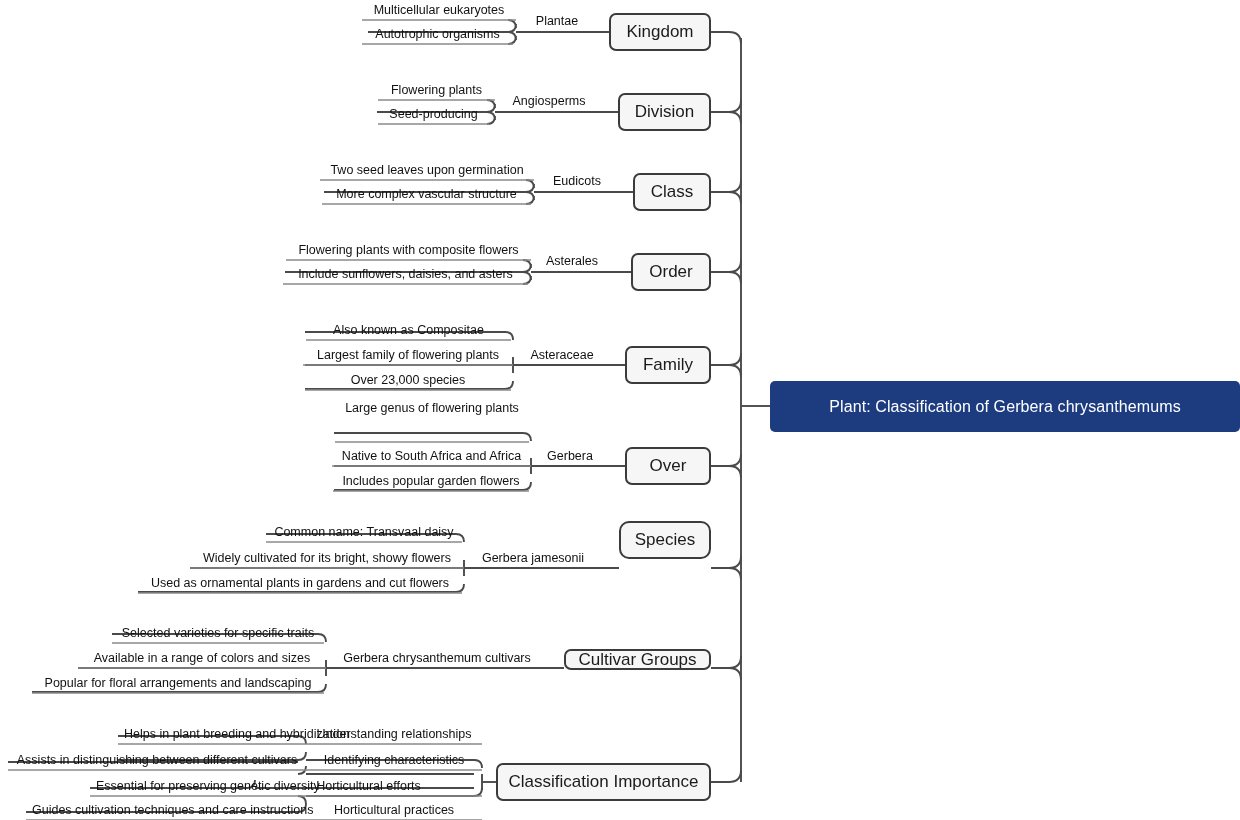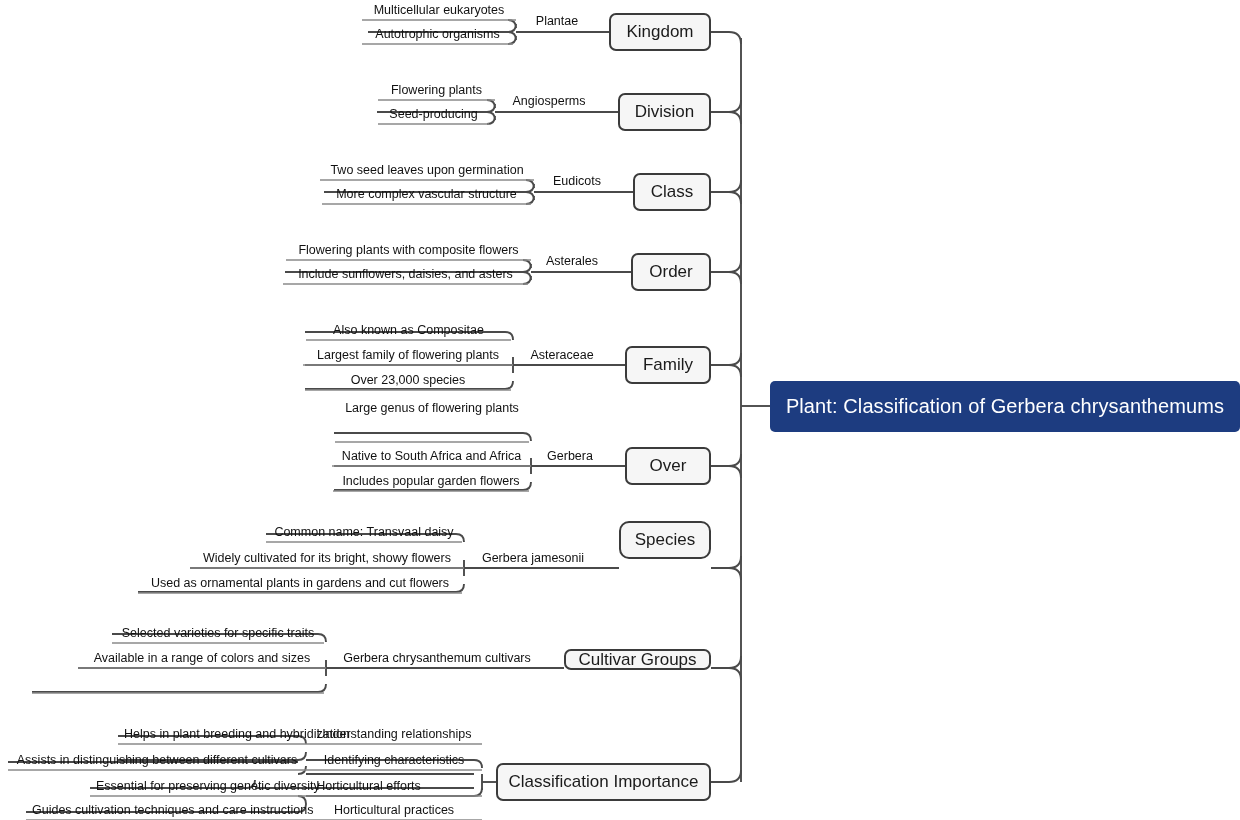--- a/index.html
+++ b/index.html
@@ -23,21 +23,21 @@
     width: 1240px;
     height: 820px;
     pointer-events: none;
   }
   
   .root-node {
     position: absolute;
     background: #1d3c80;
     color: #ffffff;
     border-radius: 5px;
-    font-size: 20px;
+    font-size: 16px;
     display: flex;
     align-items: center;
     justify-content: center;
     padding: 14px 22px;
     box-sizing: border-box;
     letter-spacing: .1px;
     white-space: nowrap;
   }
   
   .rank-node {
@@ -273,19 +273,20 @@
   <div class="leaf align-center" style="left:335px; top:401px; width:194px;">Large genus of flowering plants</div>
   <div class="leaf align-center" style="left:332px; top:449px; width:199px;">Native to South Africa and Africa</div>
   <div class="leaf align-center" style="left:333px; top:474px; width:196px;">Includes popular garden flowers</div>
 
   <div class="leaf align-center" style="left:266px; top:525px; width:196px;">Common name: Transvaal daisy</div>
   <div class="leaf align-center" style="left:190px; top:551px; width:274px;">Widely cultivated for its bright, showy flowers</div>
   <div class="leaf align-center" style="left:138px; top:576px; width:324px;">Used as ornamental plants in gardens and cut flowers</div>
 
   <div class="leaf align-center" style="left:112px; top:626px; width:212px;">Selected varieties for specific traits</div>
   <div class="leaf align-center" style="left:78px; top:651px; width:248px;">Available in a range of colors and sizes</div>
+  <div class="leaf align-center" style="left:32px; top:676px; width:292px;">Popular for floral arrangements and landscaping</div>
 
   <div class="leaf align-center" style="left:118px; top:727px; width:188px;">Helps in plant breeding and hybridization</div>
   <div class="leaf align-center" style="left:8px; top:753px; width:298px;">Assists in distinguishing between different cultivars</div>
   <div class="leaf align-center" style="left:90px; top:779px; width:221px;">Essential for preserving genetic diversity</div>
   <div class="leaf align-center" style="left:26px; top:803px; width:280px;">Guides cultivation techniques and care instructions</div>
 
 </div>
 
 </body></html>

